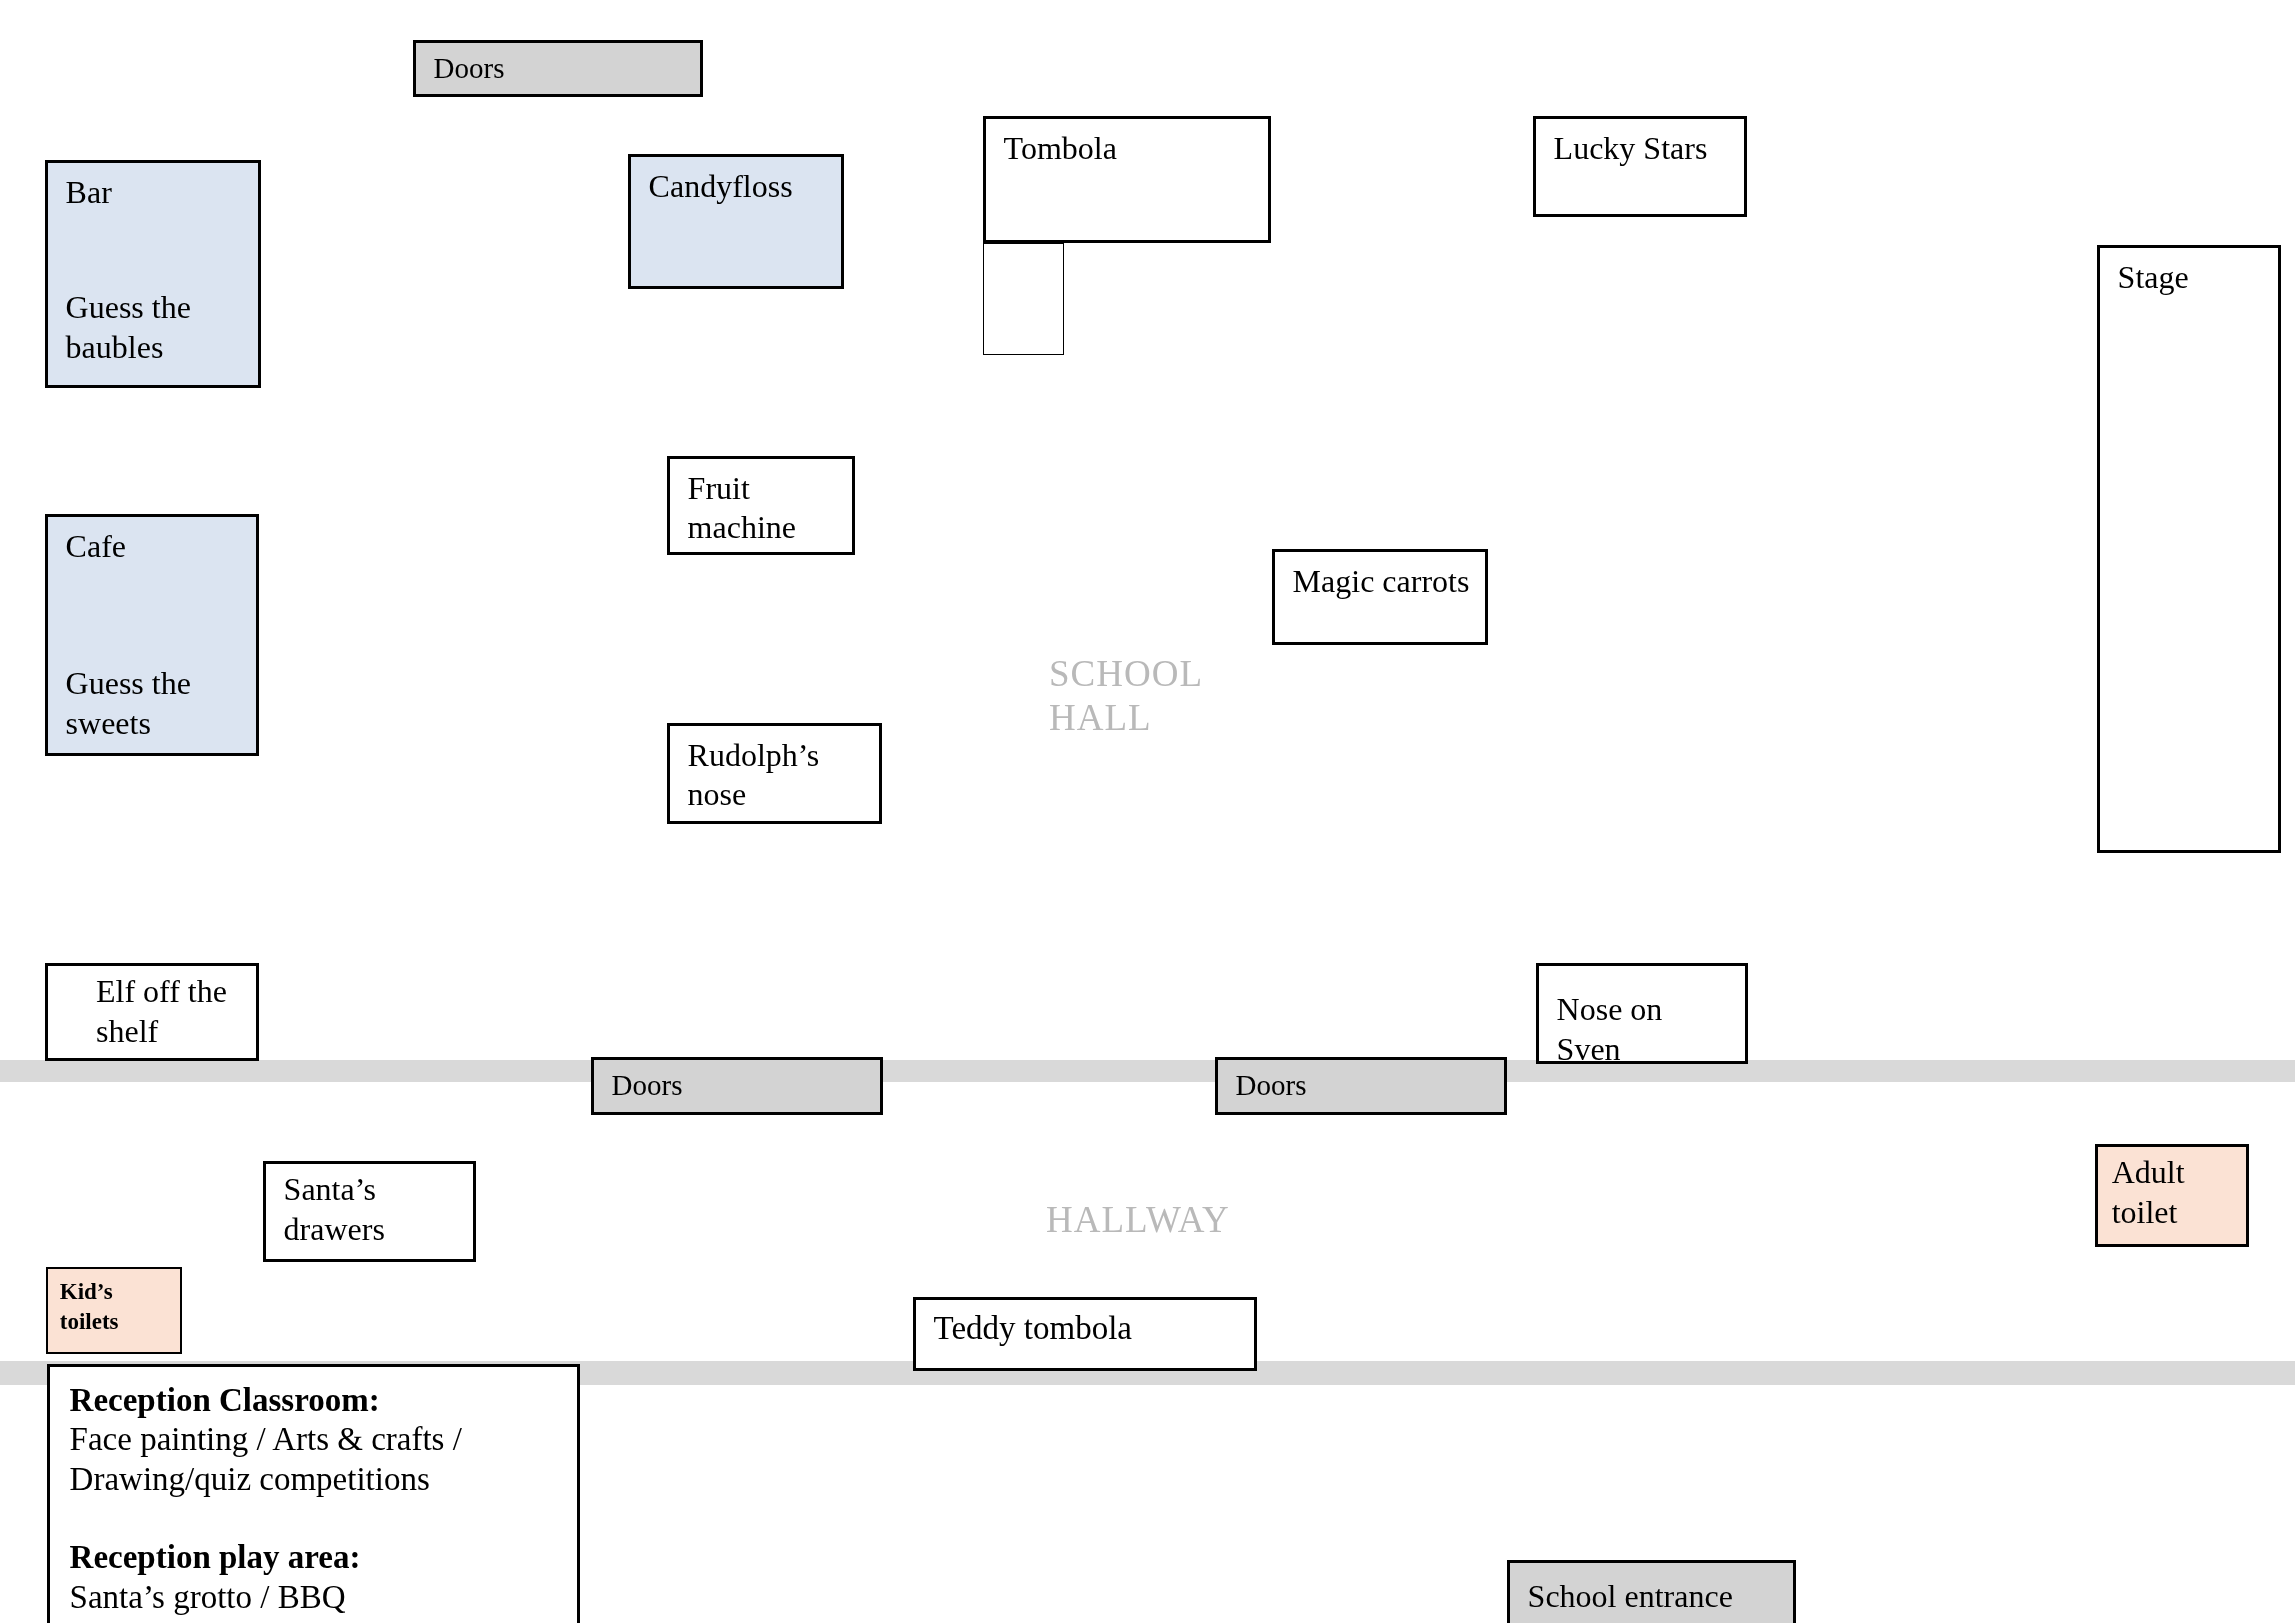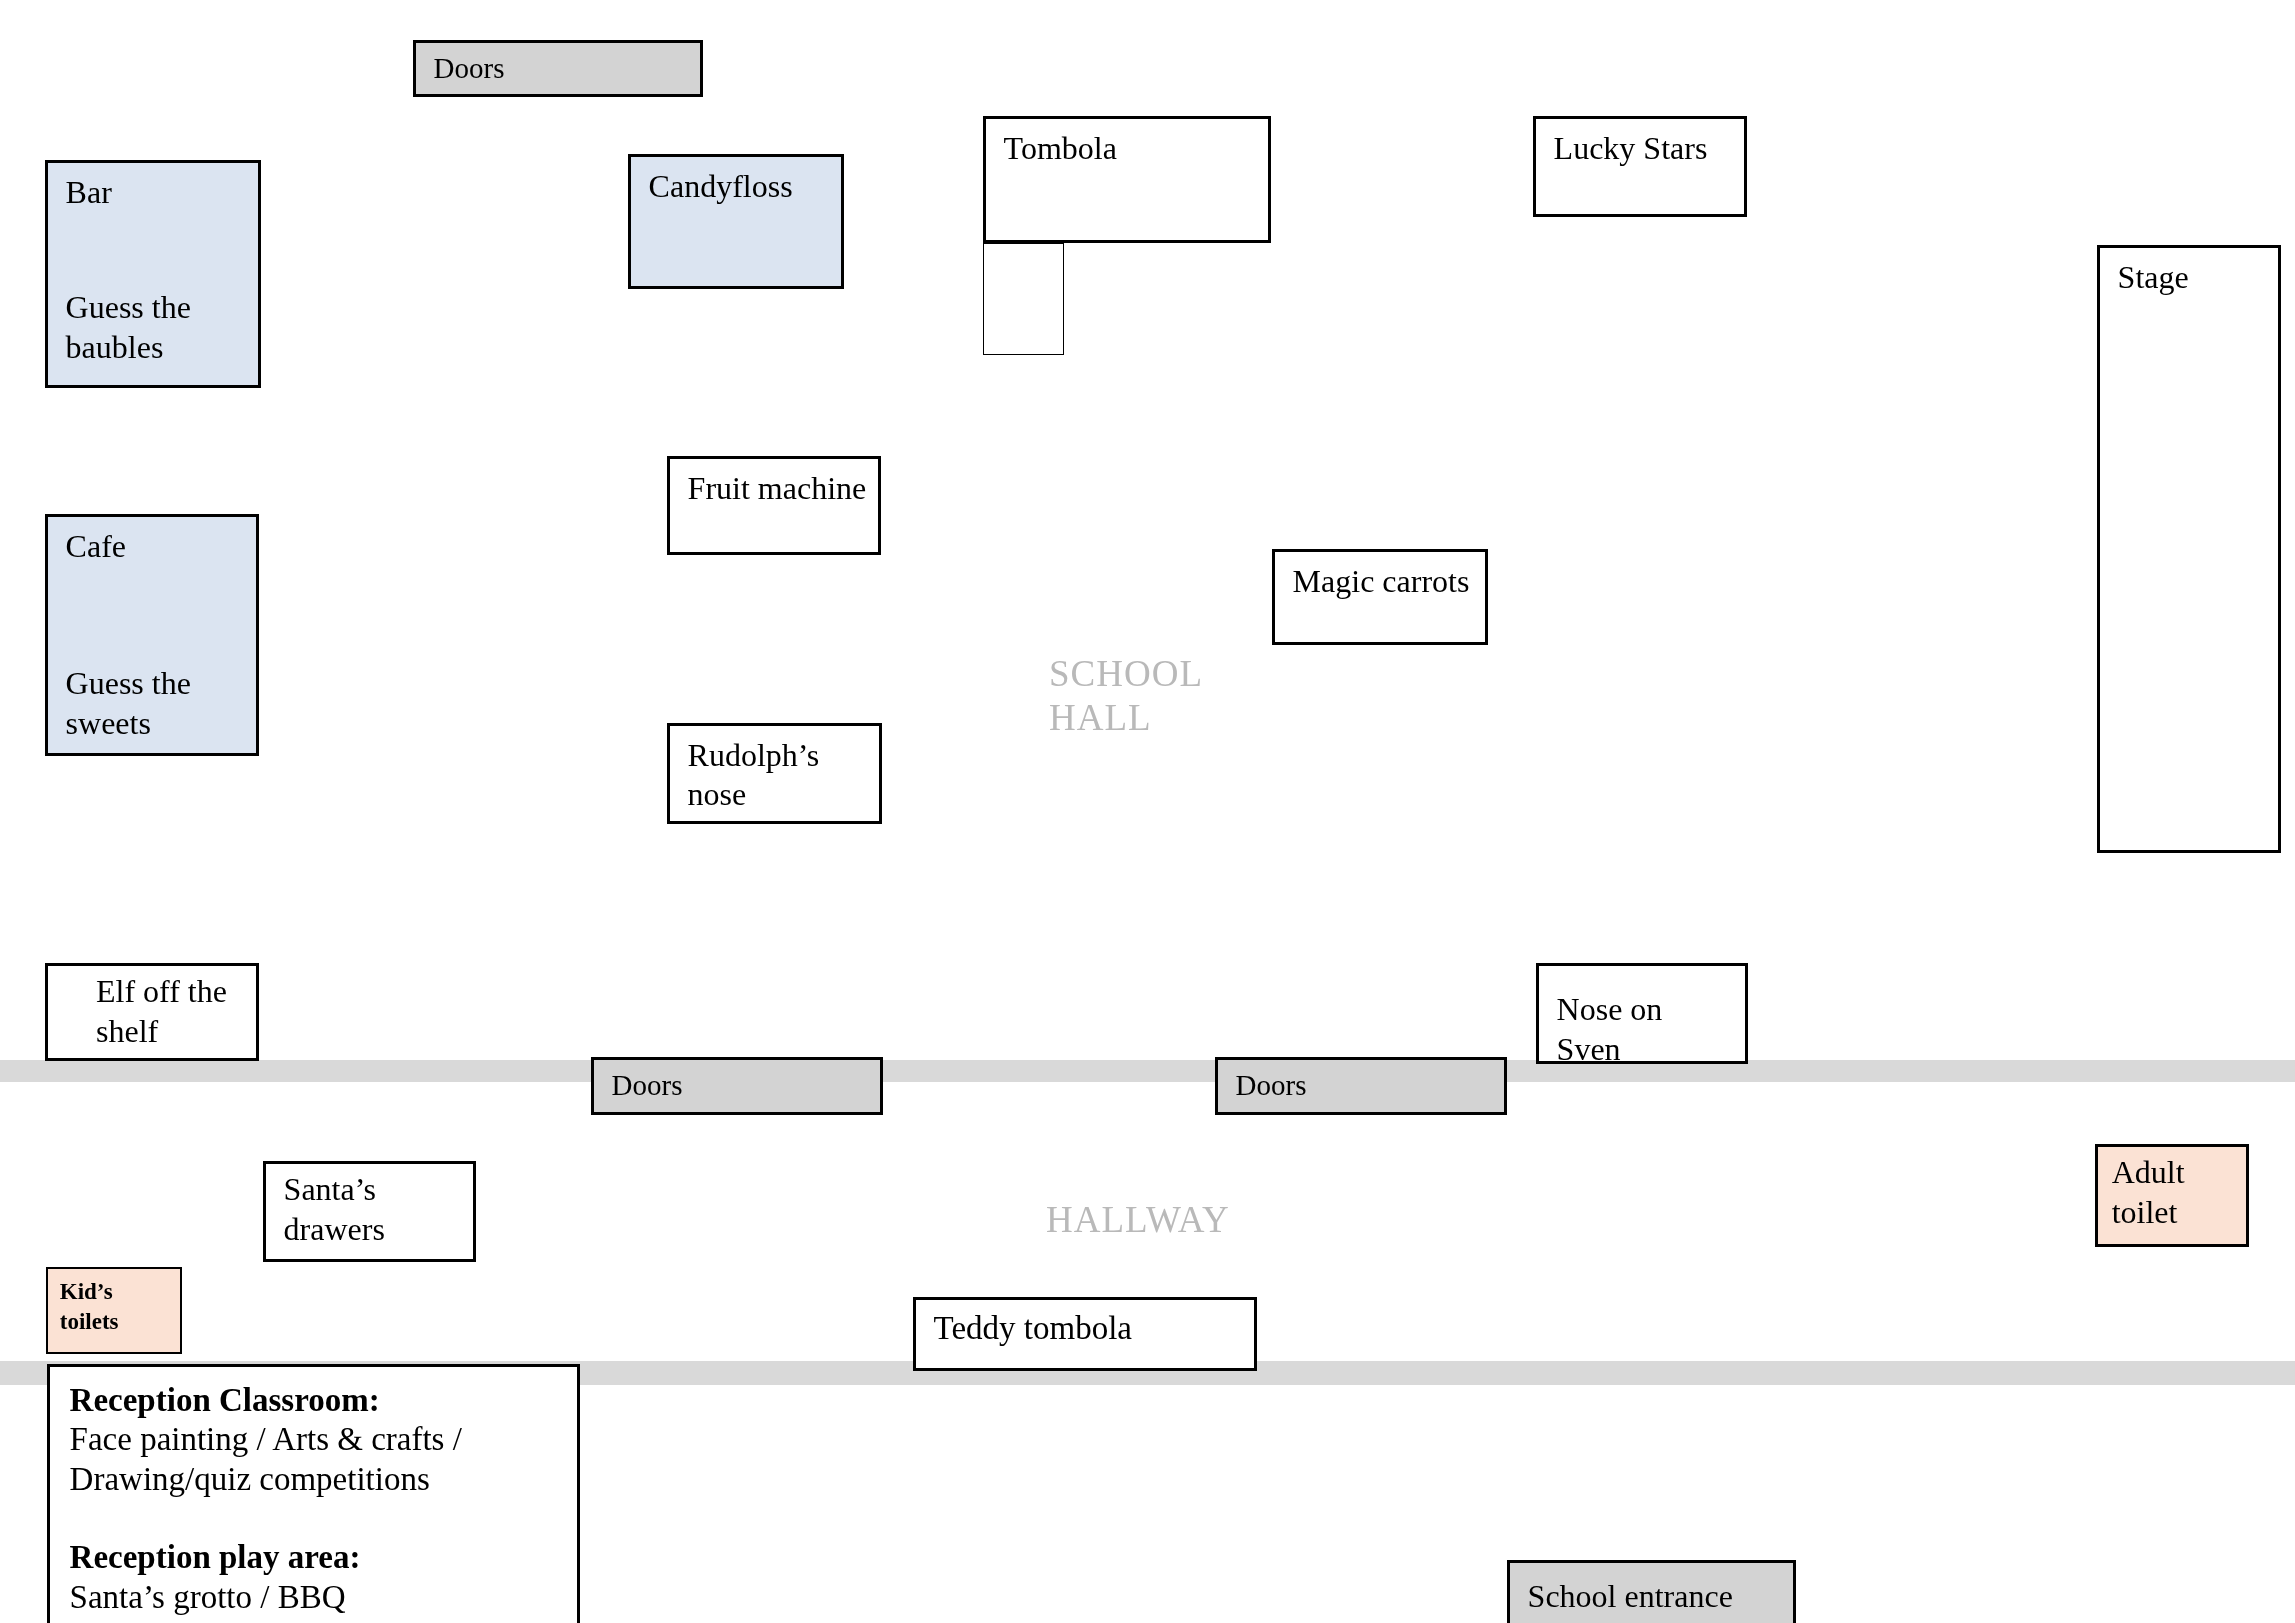--- a/index.html
+++ b/index.html
@@ -81,21 +81,21 @@
 
   <div class="box fill-blue" style="left:628px; top:117px; width:216px; height:135px;margin-top:37px;">Candyfloss</div>
 
   <div class="box" style="left:983px; top:116px; width:288px; height:127px;">Tombola</div>
   <div class="thin-box" style="left:983px; top:243px; width:81px; height:112px; border-width:1px;"></div>
 
   <div class="box" style="left:1533px; top:116px; width:214px; height:101px;">Lucky Stars</div>
 
   <div class="box" style="left:2097px; top:245px; width:184px; height:608px;">Stage</div>
 
-  <div class="box" style="left:667px; top:456px; width:214px; height:99px;">Fruit machine</div>
+  <div class="box" style="left:667px; top:456px; width:188px; height:99px;">Fruit machine</div>
 
   <div class="box" style="left:1272px; top:549px; width:216px; height:96px;">Magic carrots</div>
 
   <div class="box" style="left:667px; top:723px; width:215px; height:101px;">Rudolph’s nose</div>
 
   <div class="box fill-blue" style="left:45px; top:514px; width:214px; height:242px;">
     <div>Cafe</div>
     <div class="cafe-gap">Guess the sweets</div>
   </div>
 

